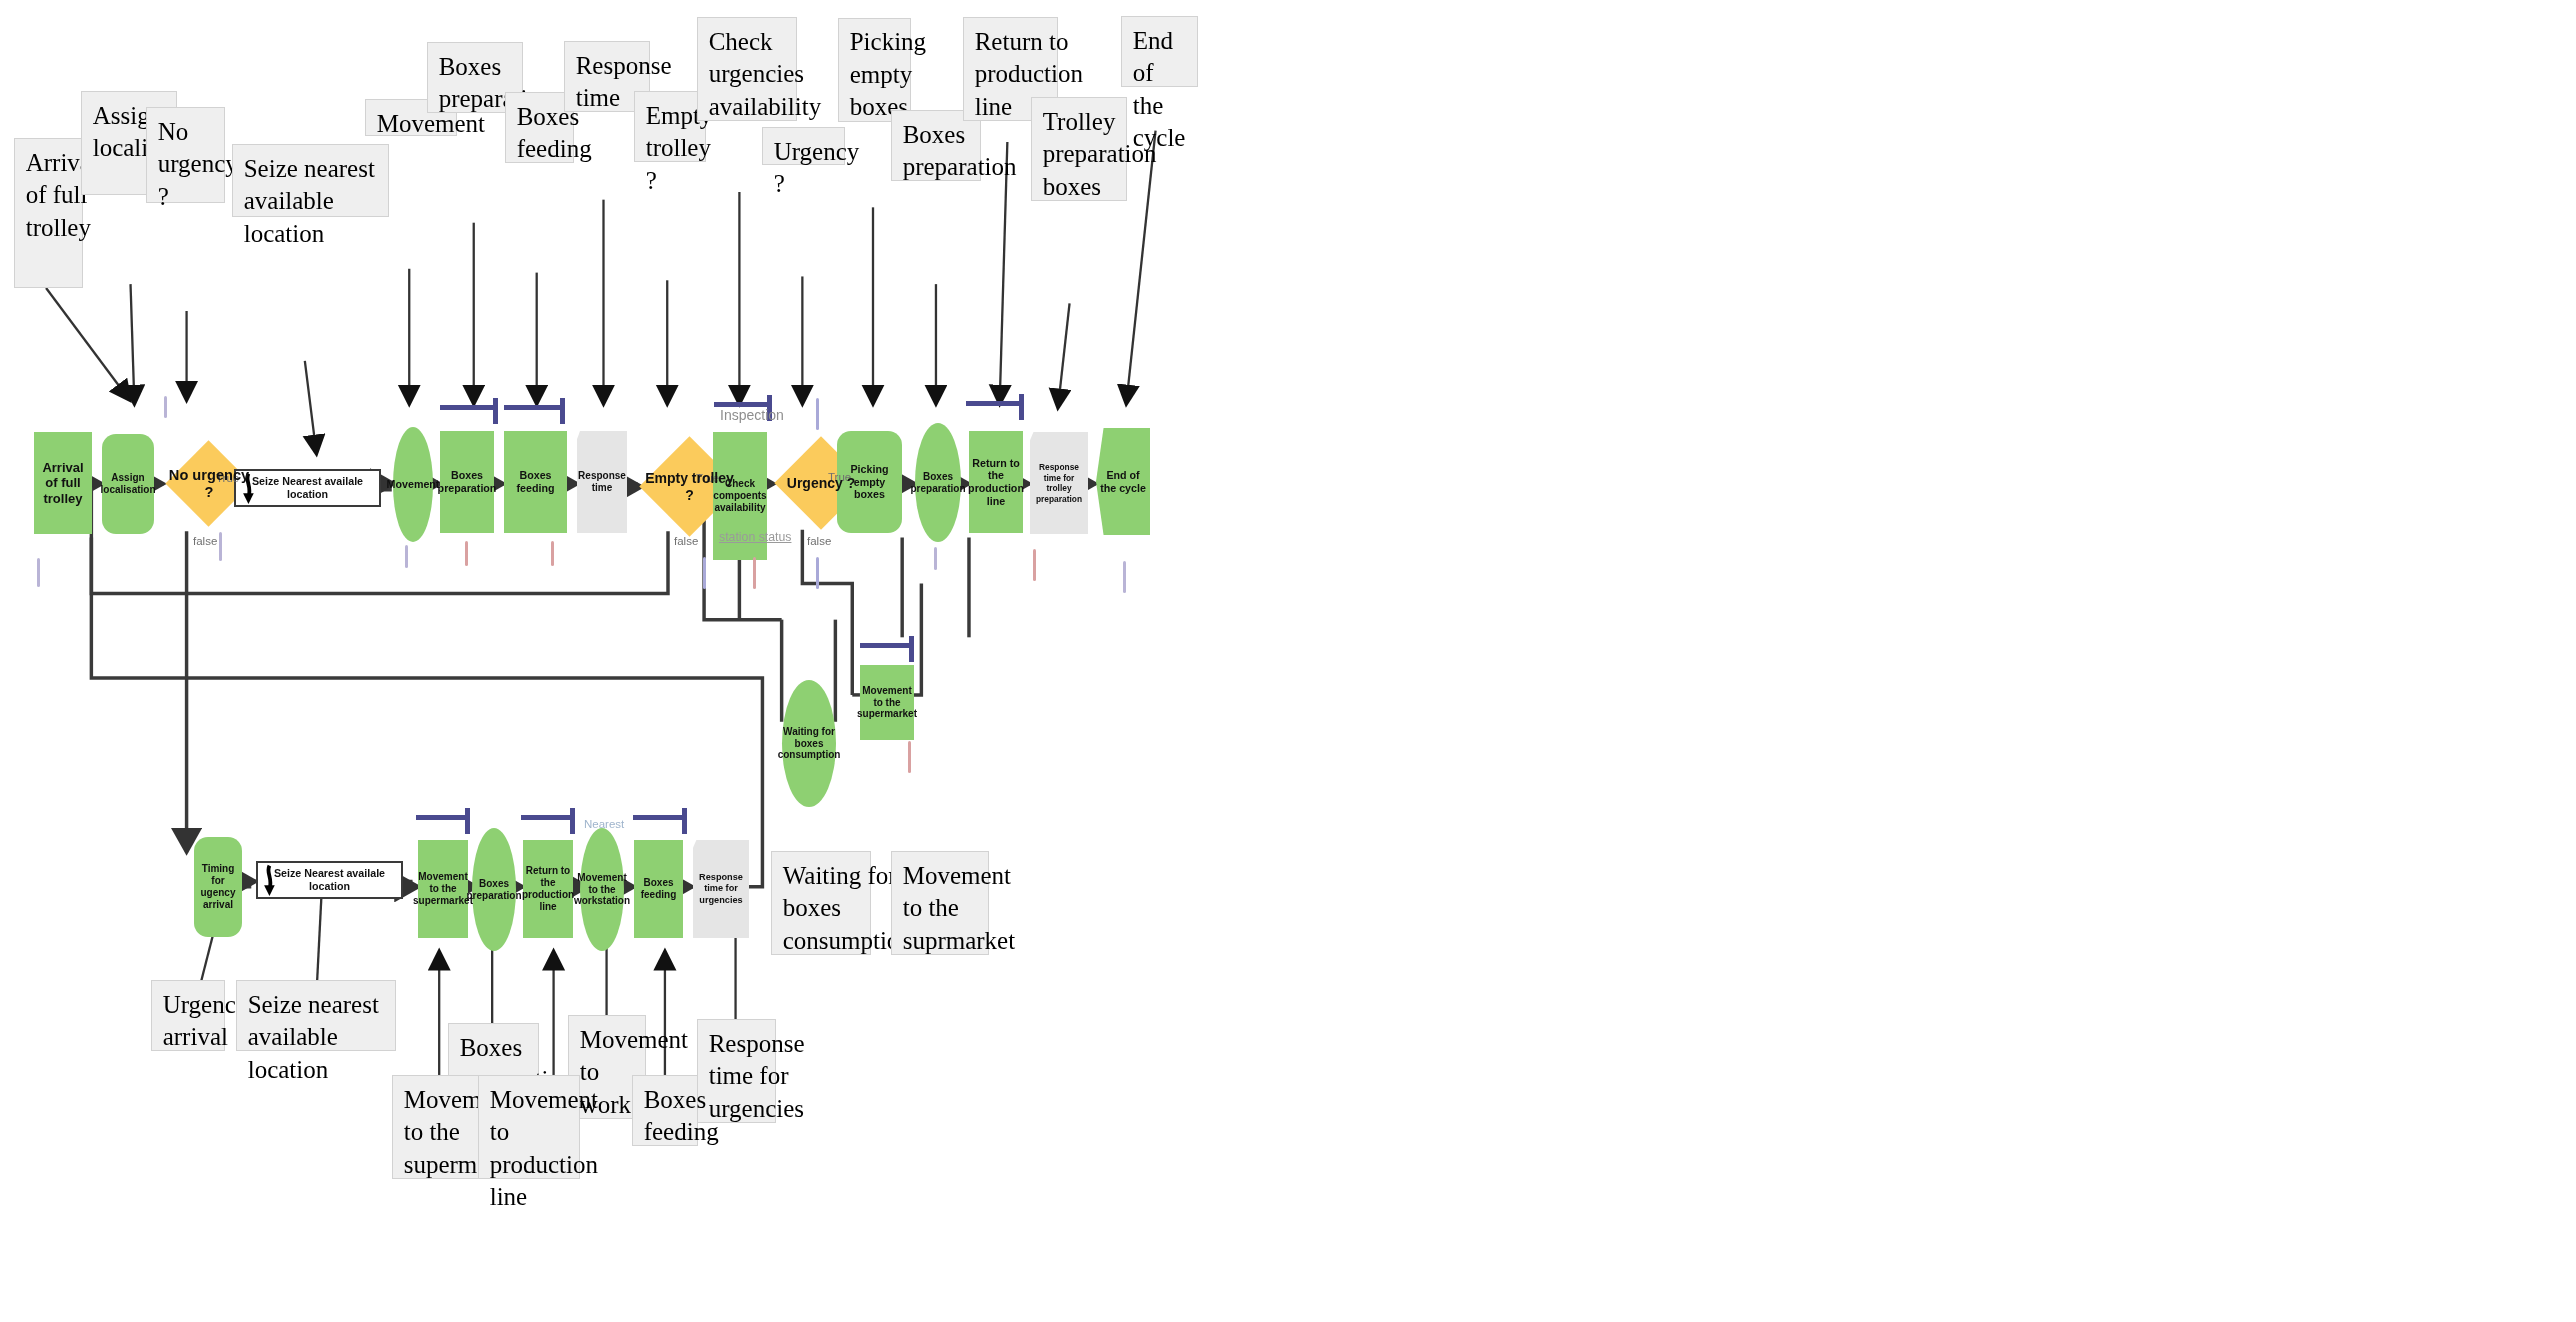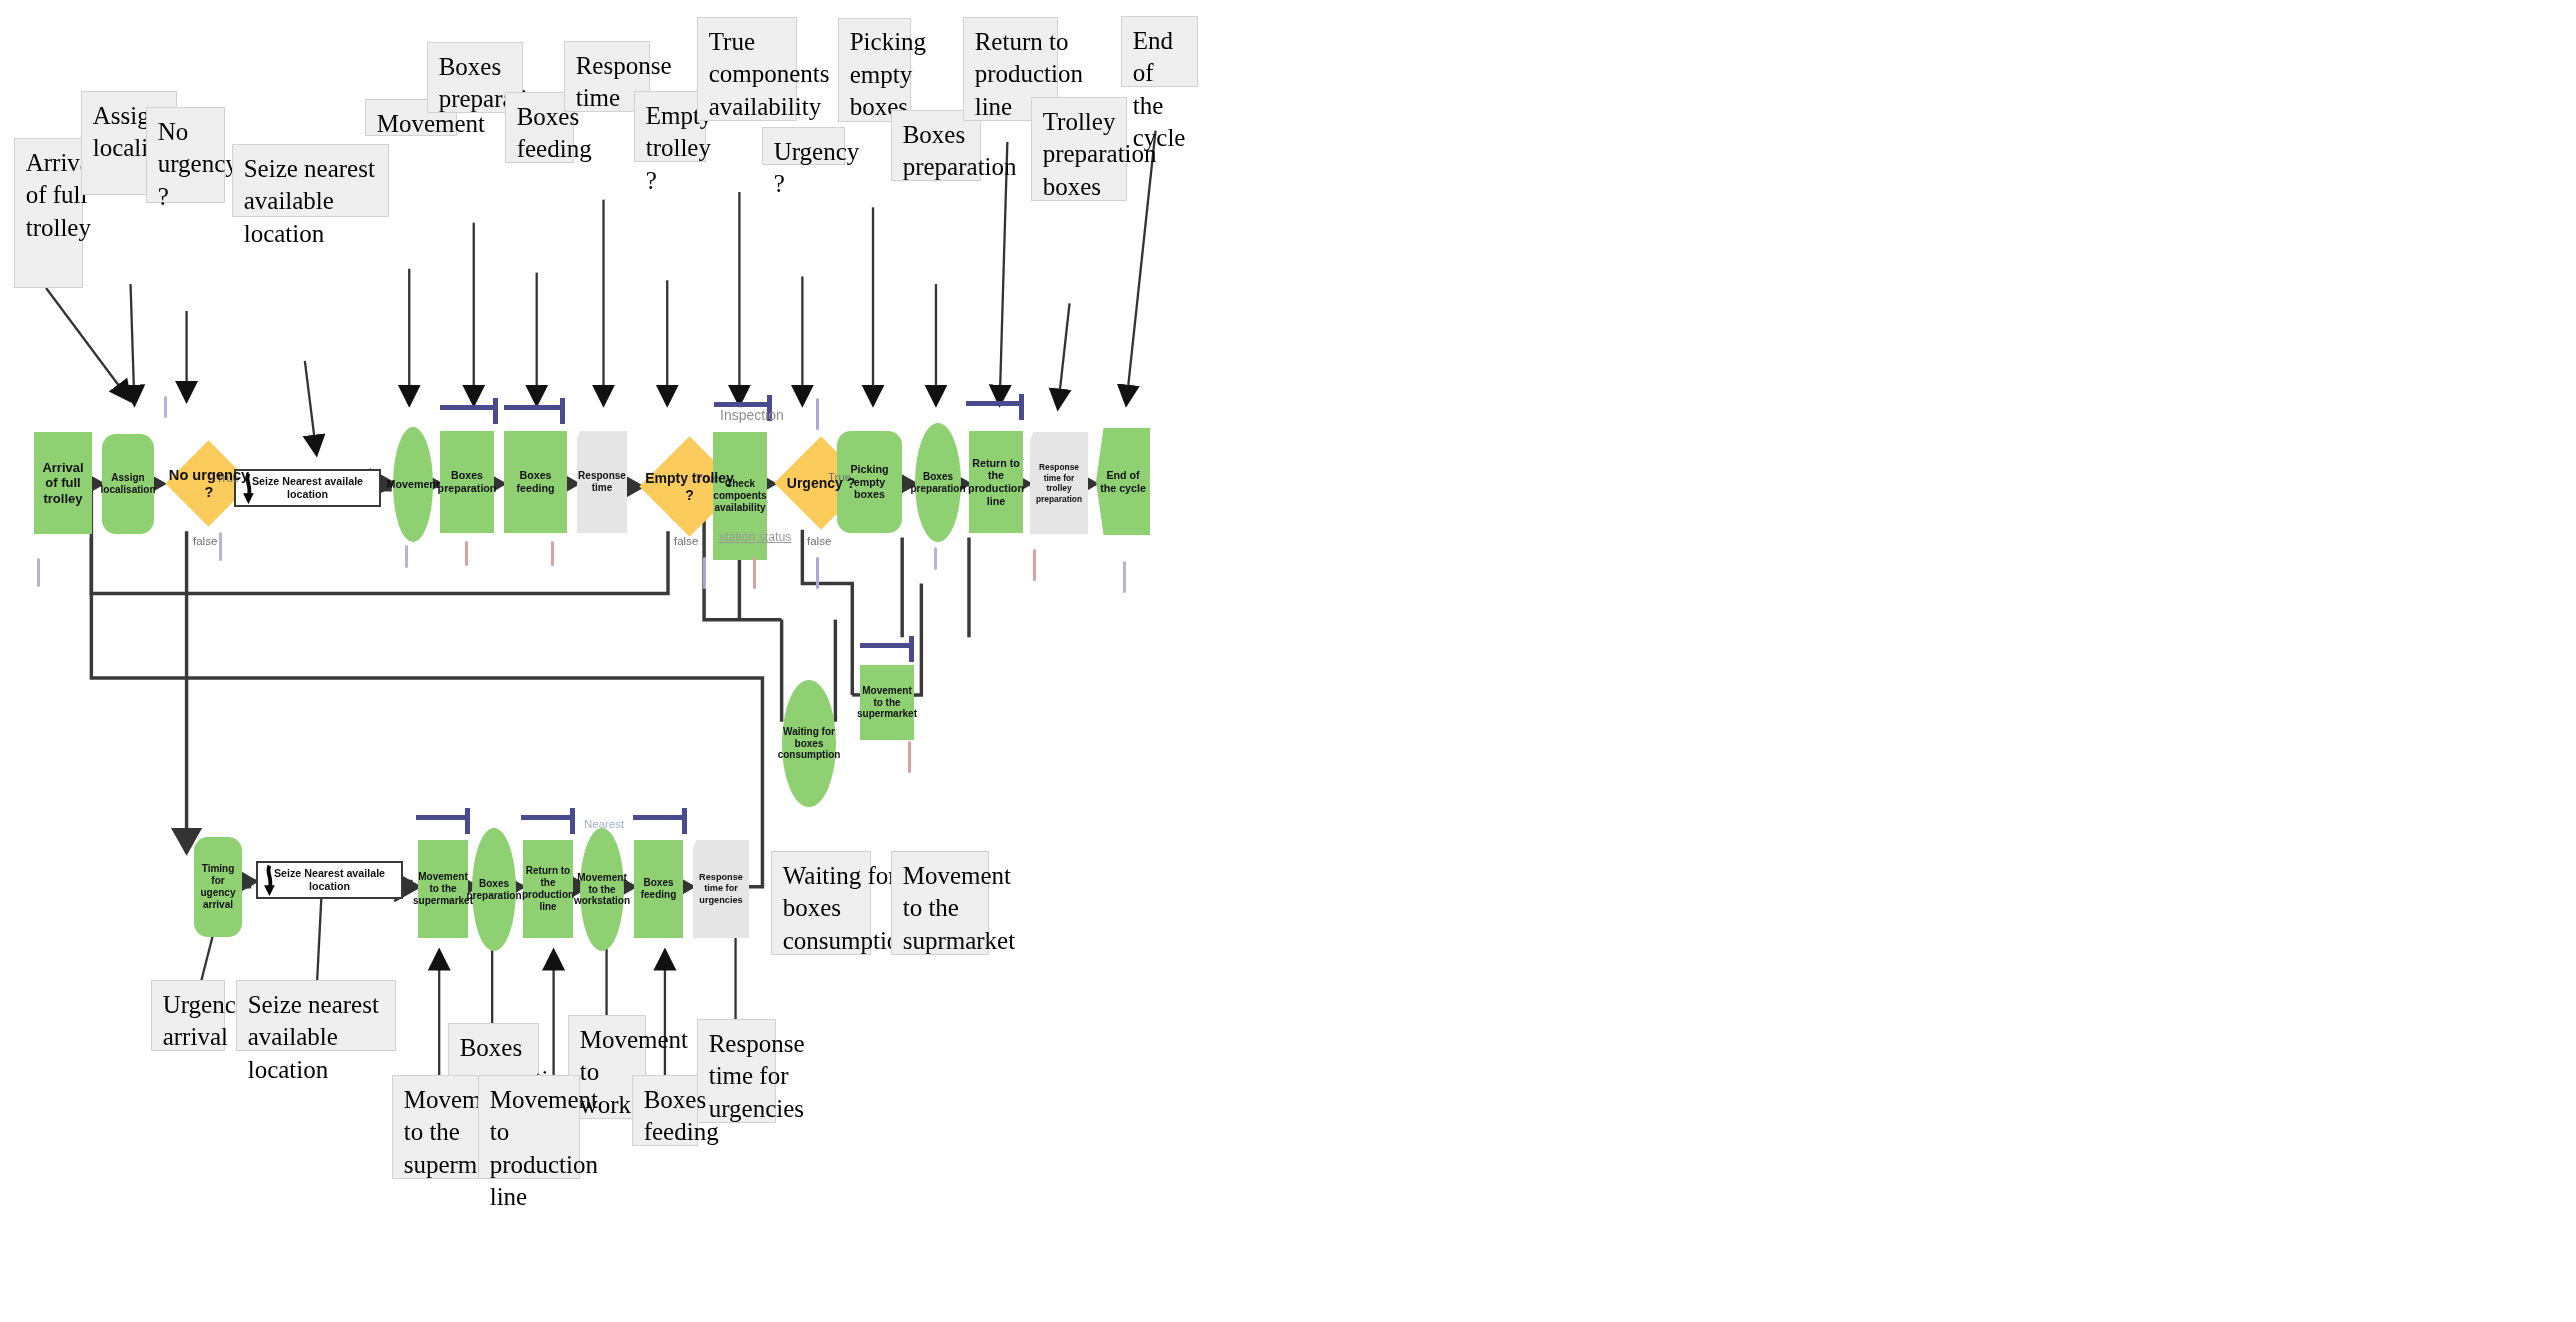--- a/index.html
+++ b/index.html
@@ -233,21 +233,21 @@
 
   <div class="callout" style="left:564px;top:41px;width:86px;height:71px;">
     <span>Response time</span>
   </div>
 
   <div class="callout" style="left:634px;top:91px;width:72px;height:71px;">
     <span>Empty trolley ?</span>
   </div>
 
   <div class="callout" style="left:697px;top:17px;width:100px;height:104px;">
-    <span>True components availability</span>
+    <span>Check urgencies availability</span>
   </div>
 
   <div class="callout" style="left:762px;top:127px;width:83px;height:38px;">
     <span>Urgency ?</span>
   </div>
 
   <div class="callout" style="left:838px;top:17.7px;width:73px;height:104px;">
     <span>Picking empty boxes</span>
   </div>
 

